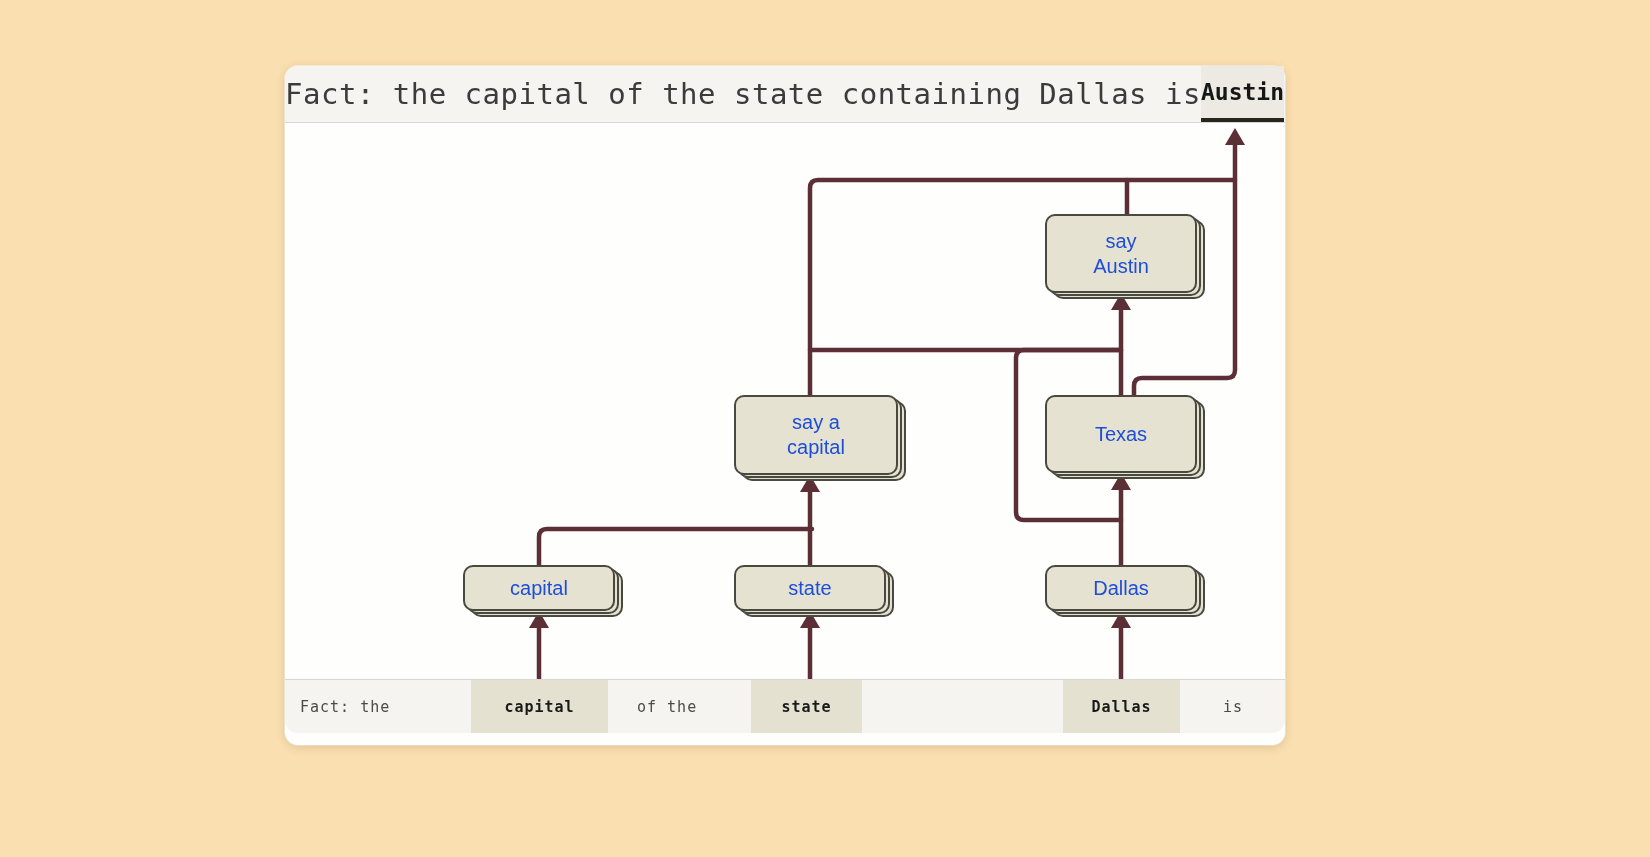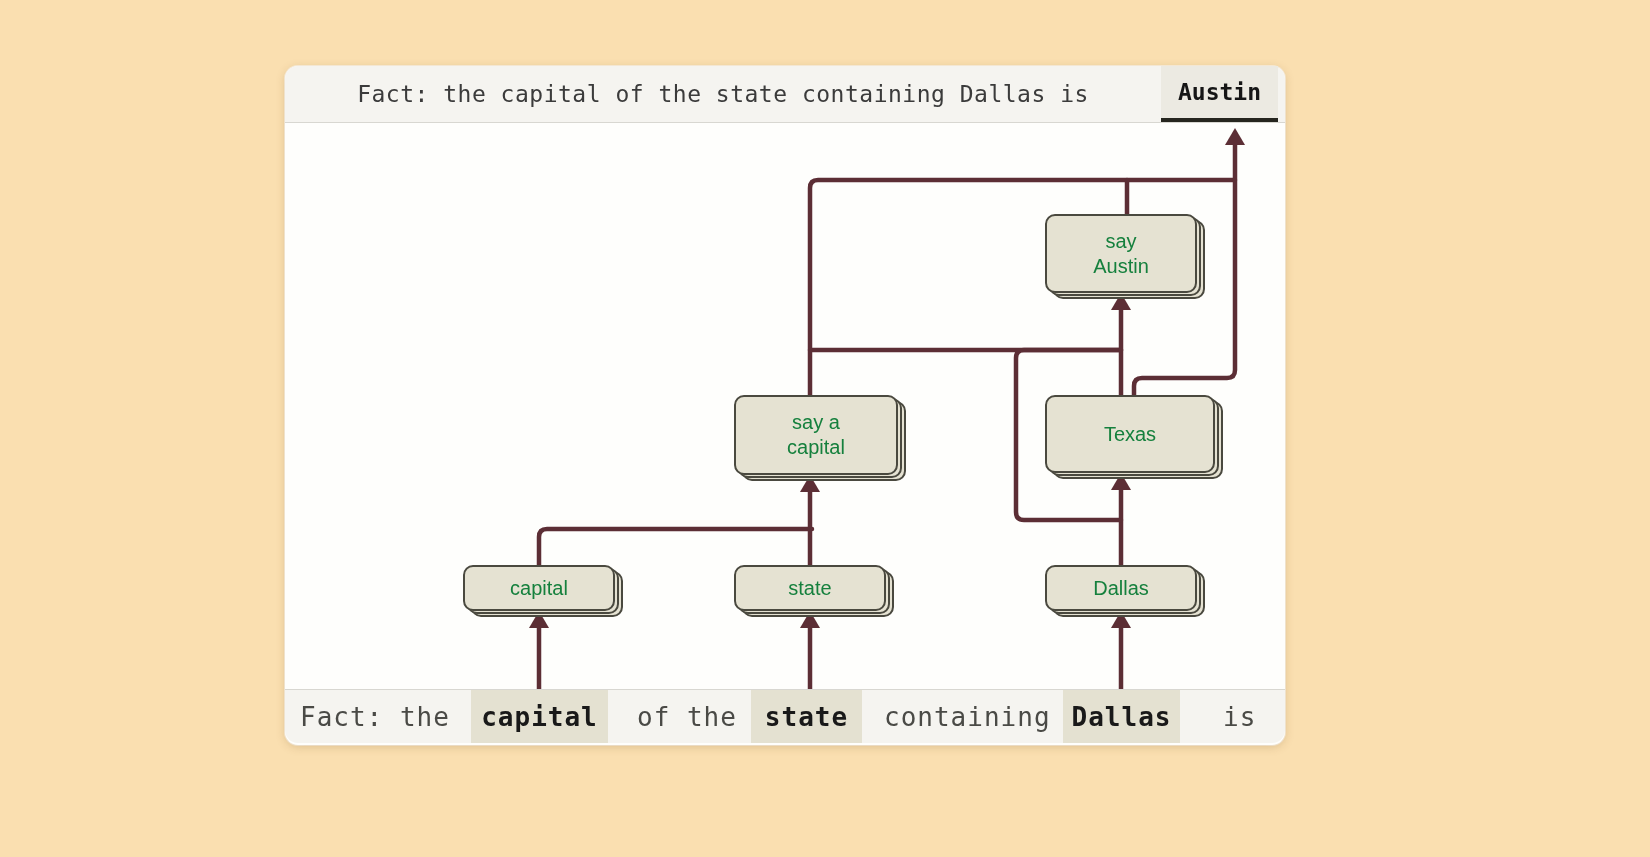--- a/index.html
+++ b/index.html
@@ -19,69 +19,69 @@
     box-shadow:0 2px 10px rgba(120,80,30,.22),0 0 0 1px rgba(255,255,255,.6);
   }
   
   .prompt-bar{
     position:absolute;top:0;left:0;right:0;height:56px;z-index:3;
     background:var(--bar_bg,#f5f4f0);border-bottom:1px solid var(--separator,#d8d7d1);
     border-radius:13px 13px 0 0;display:flex;align-items:stretch;
   }
   .prompt-text{
     flex:1;display:flex;align-items:center;justify-content:center;
-    font-size:23px;letter-spacing:.5px;color:var(--text_gray,#3b3b3b);white-space:nowrap;
+    font-size:29px;letter-spacing:.5px;color:var(--text_gray,#3b3b3b);white-space:nowrap;
   }
   .answer-chip{
     width:117px;margin-right:7px;box-sizing:border-box;
     background:var(--answer_bg,#eceae2);
     border-bottom:4px solid var(--answer_underline,#26261f);
     display:flex;align-items:center;justify-content:center;
     font-weight:bold;font-size:23px;color:var(--text_dark,#161616);
   }
   
   .token-bar{
-    position:absolute;left:0;right:0;bottom:2px;height:53px;z-index:3;
+    position:absolute;left:0;right:0;bottom:12px;height:53px;z-index:3;
     background:var(--bar_bg,#f5f4f0);border-top:1px solid var(--separator,#d8d7d1);
-    border-radius:0 0 13px 13px;font-size:26px;color:#4a4a46;text-decoration:underline;
+    border-radius:0 0 13px 13px;font-size:15px;color:#4a4a46;text-decoration:underline;
   }
   .seg{position:absolute;top:0;height:100%;display:flex;align-items:center;letter-spacing:1px;white-space:nowrap;}
   .tok{
     background:var(--token_bg,#e4e1d1);justify-content:center;
     font-weight:bold;color:#191919;
   }
   .p0{left:15px;}
   .p1{left:186px;width:137px;}
   .p2{left:352px;}
   .p3{left:466px;width:111px;}
   .p4{left:599px;}
   .p5{left:778px;width:117px;}
   .p6{left:938px;text-align:right;}
   
   .edges{position:absolute;left:0;top:0;z-index:1;}
   .edge{fill:none;stroke:var(--edge,#5c2e35);stroke-width:4.5;stroke-linecap:round;stroke-linejoin:round;}
   .head{fill:var(--edge,#5c2e35);stroke:none;}
   .node{
     position:absolute;z-index:2;
     font-family:"Liberation Sans","DejaVu Sans",sans-serif;
-    font-size:20px;color:#15803d;
+    font-size:20px;color:#1d4ed8;
   }
   .layer{
     position:absolute;inset:0;box-sizing:border-box;
     background:var(--node_fill,#e5e2d2);
     border:2px solid var(--node_border,#4a493f);
     border-radius:10px;
   }
   .l2{transform:translate(8px,6px);}
   .l1{transform:translate(4px,3px);}
   .face{display:flex;align-items:center;justify-content:center;}
   .face .lbl{white-space:pre-line;text-align:center;line-height:1.25;}
   .n-say-austin   {left:760px;top:148px;width:152px;height:79px;}
   .n-say-a-capital{left:449px;top:329px;width:164px;height:80px;}
-  .n-texas        {left:760px;top:329px;width:152px;height:78px;padding-left:18px;}
+  .n-texas        {left:760px;top:329px;width:152px;height:78px;}
   .n-capital      {left:178px;top:499px;width:152px;height:46px;}
   .n-state        {left:449px;top:499px;width:152px;height:46px;}
   .n-dallas       {left:760px;top:499px;width:152px;height:46px;}
 </style>
 </head>
 <body>
 
 <div class="card">
 
   <div class="prompt-bar">
@@ -169,18 +169,17 @@
     <div class="layer face">
         <span class="lbl">Dallas</span>
       </div>
   </div>
 
   <div class="token-bar">
     <span class="seg p0">Fact: the</span>
     <span class="seg p1 tok">capital</span>
     <span class="seg p2">of the</span>
     <span class="seg p3 tok">state</span>
-    <span class="seg p4">containing</span>
     <span class="seg p5 tok">Dallas</span>
     <span class="seg p6">is</span>
   </div>
 
 </div>
 
 </body></html>

